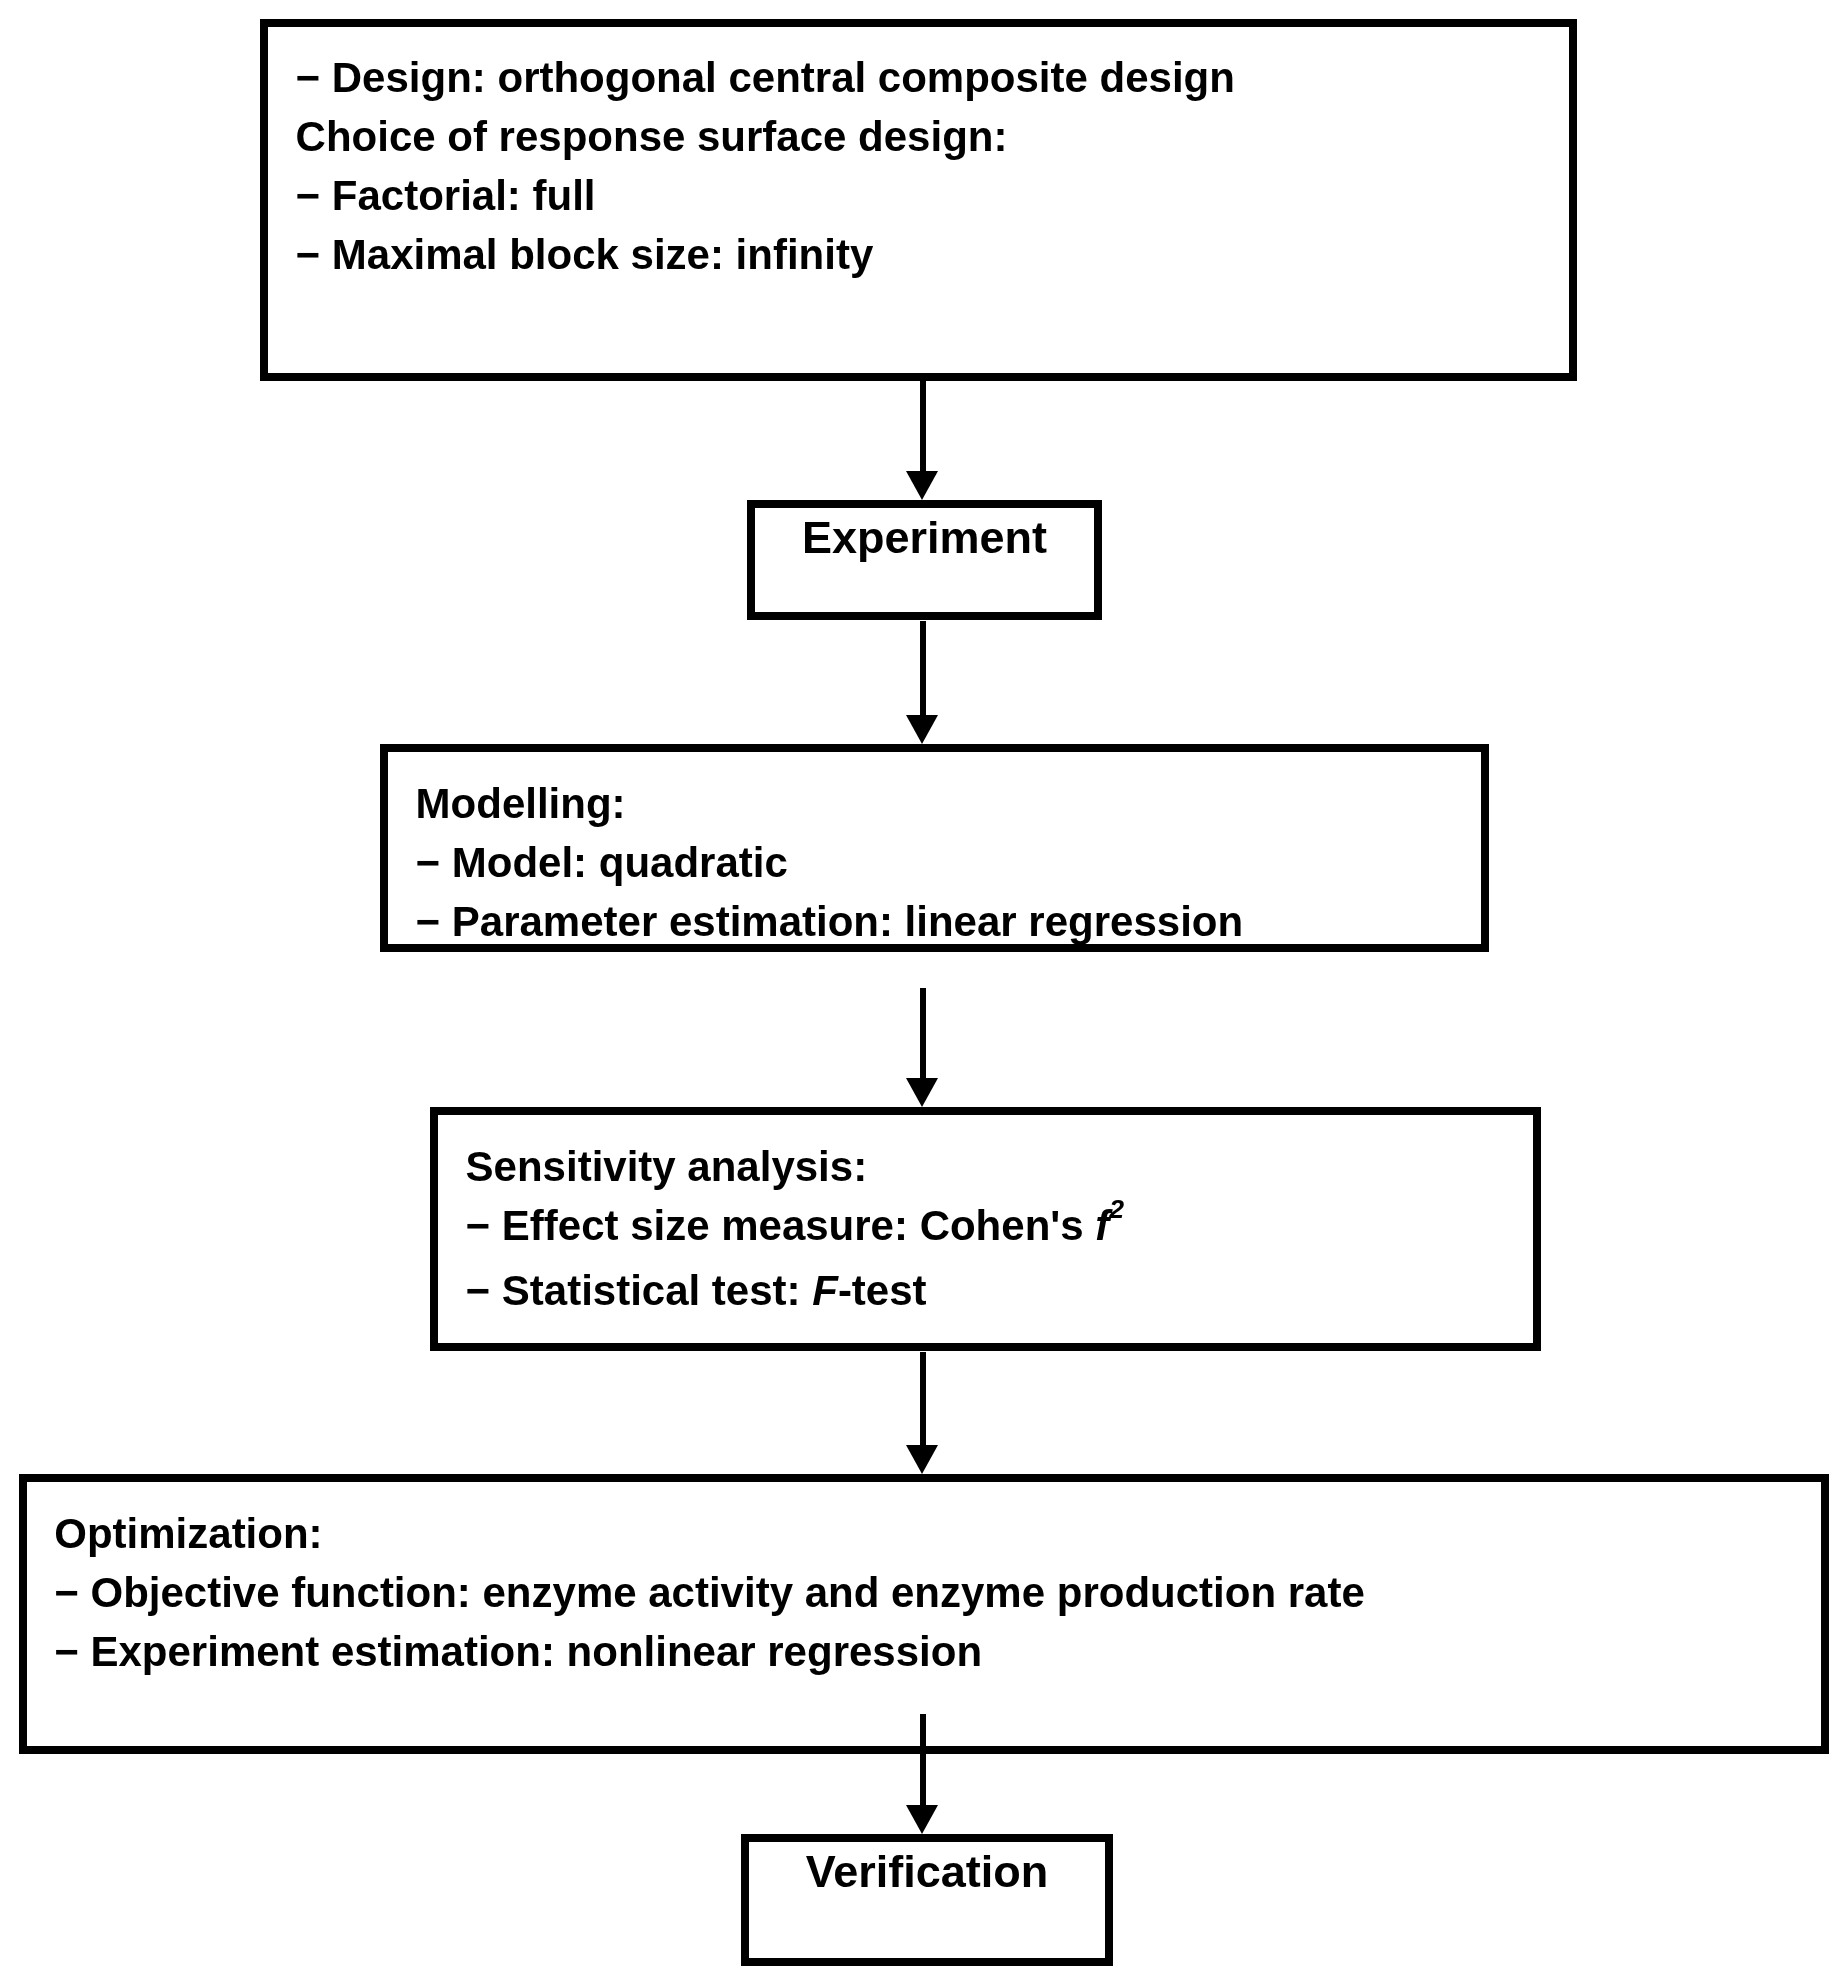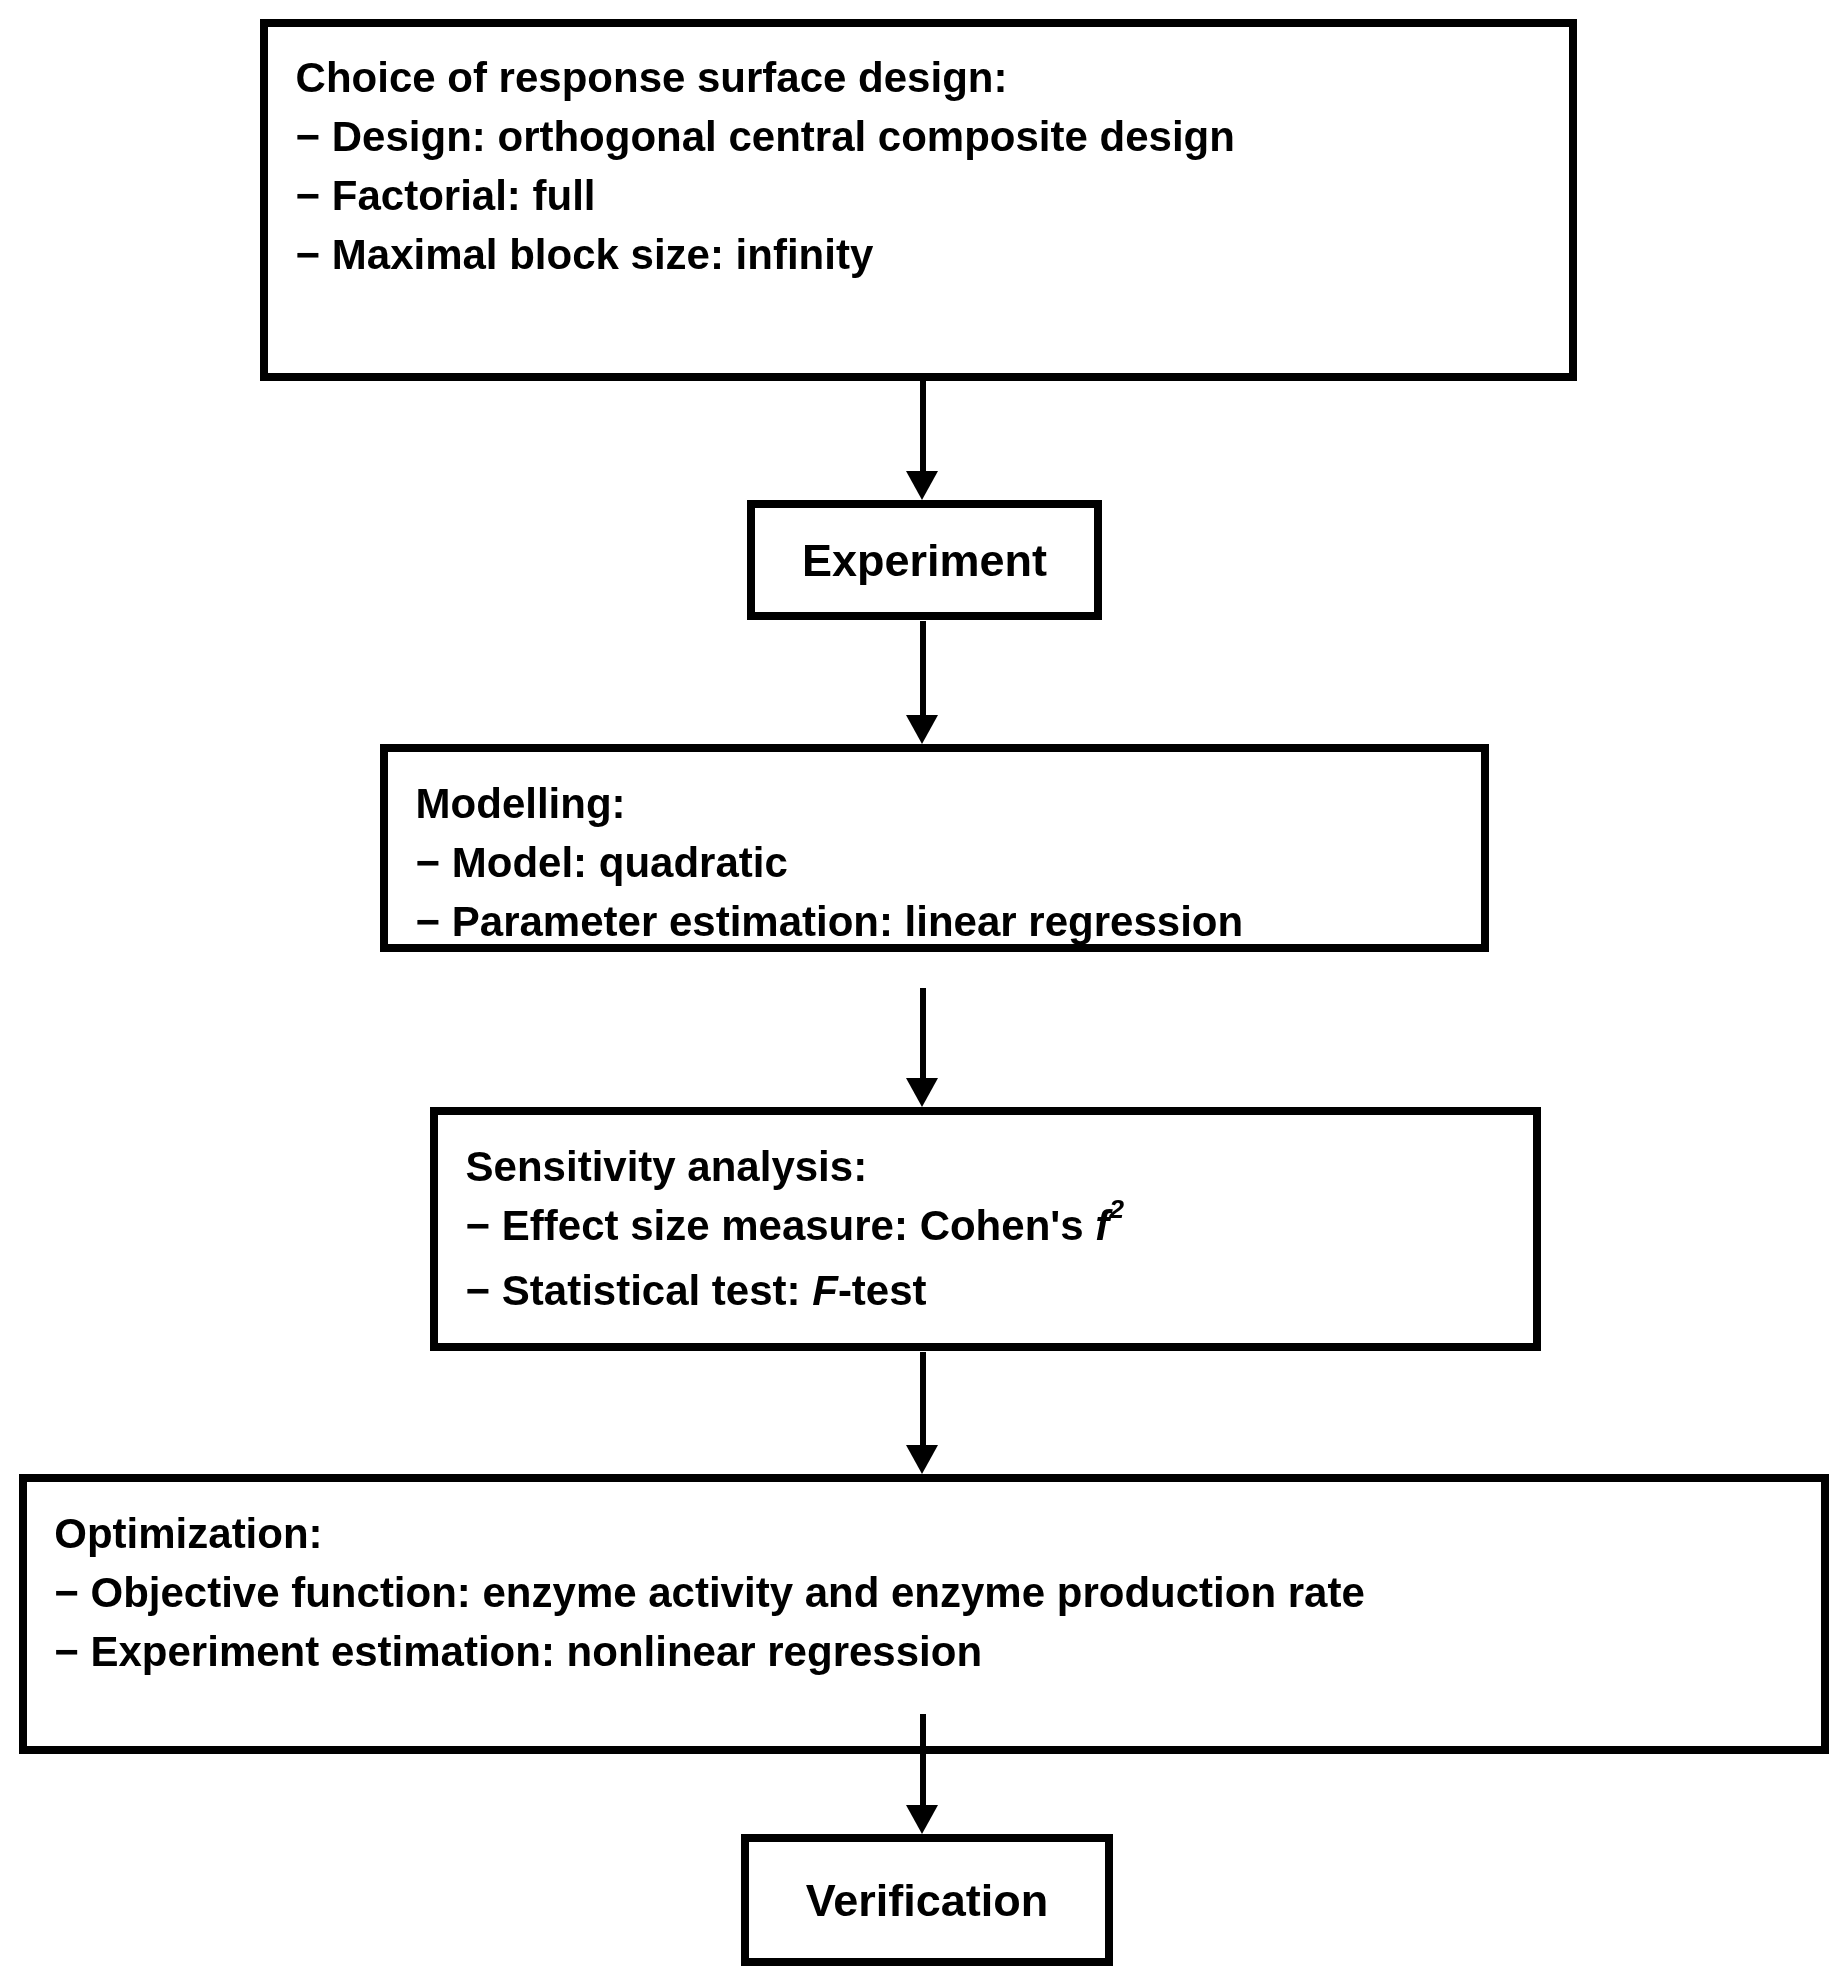--- a/index.html
+++ b/index.html
@@ -21,21 +21,21 @@
     box-sizing: border-box;
     border: 8.9px solid #000000;
     background: #ffffff;
     padding: 21.7px 27.6px;
     font-size: 42px;
     line-height: 59px;
     white-space: nowrap;
   }
   .box.centered {
     display: flex;
-    align-items: center;
+    align-items: flex-start;
     justify-content: center;
     padding: 0;
     font-size: 45px;
   }
   .b1 { left: 260px;  top: 18.7px;   width: 1317px; height: 362px; }
   .b2 { left: 747px;  top: 500px;  width: 355px;  height: 120px; }
   .b3 { left: 380px;  top: 744px;  width: 1109px; height: 208px; }
   .b4 { left: 382px;  top: 1107px; width: 1111px; height: 244px; margin-left: 48px; }
   .b5 { left: 18.7px;   top: 1474px; width: 1810px; height: 280px; }
   .b6 { left: 741px;  top: 1834px; width: 372px;  height: 132px; }
@@ -79,22 +79,22 @@
     top: -21.7px;
   }
   .line { white-space: nowrap; }
 </style>
 </head>
 <body>
 
 <div class="canvas">
 
   <section class="box b1">
+    <div class="line">− Design: orthogonal central composite design</div>
     <div class="line">Choice of response surface design:</div>
-    <div class="line">− Design: orthogonal central composite design</div>
     <div class="line">− Factorial: full</div>
     <div class="line">− Maximal block size: infinity</div>
   </section>
 
   <div class="arrow a1">
     <span class="shaft"></span>
     <span class="head"></span>
   </div>
 
   <section class="box b2 centered">

